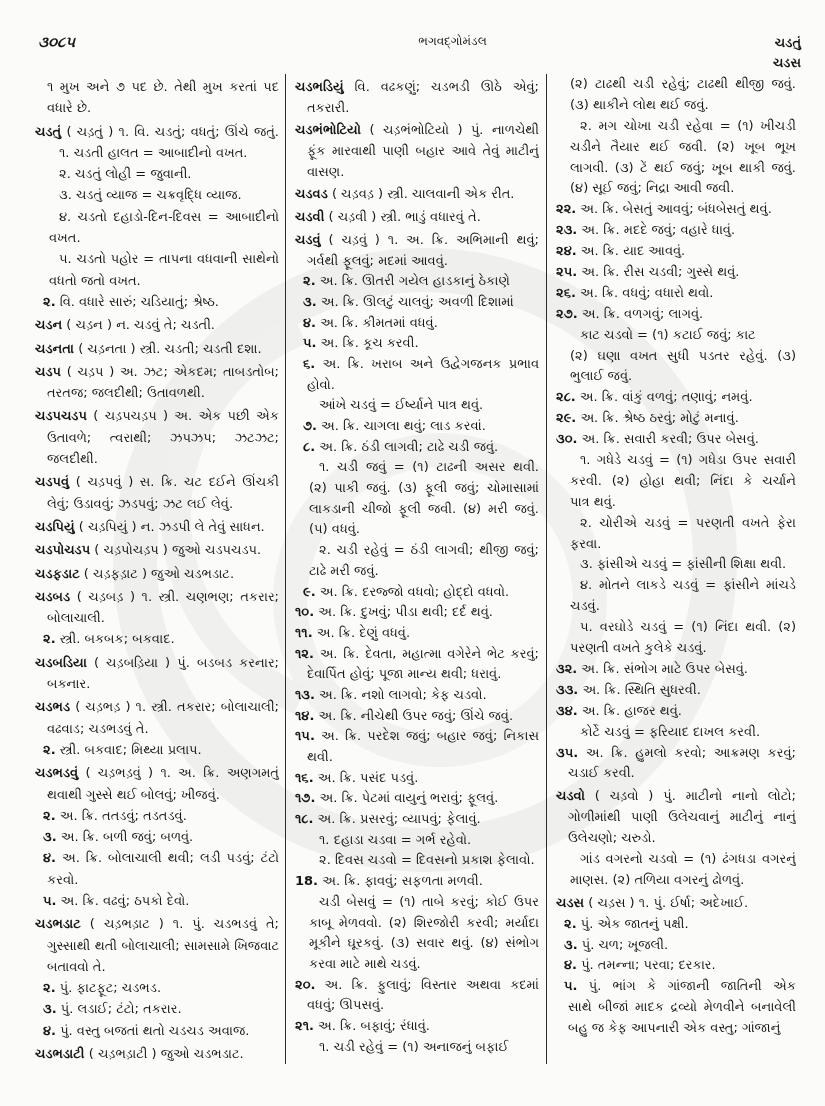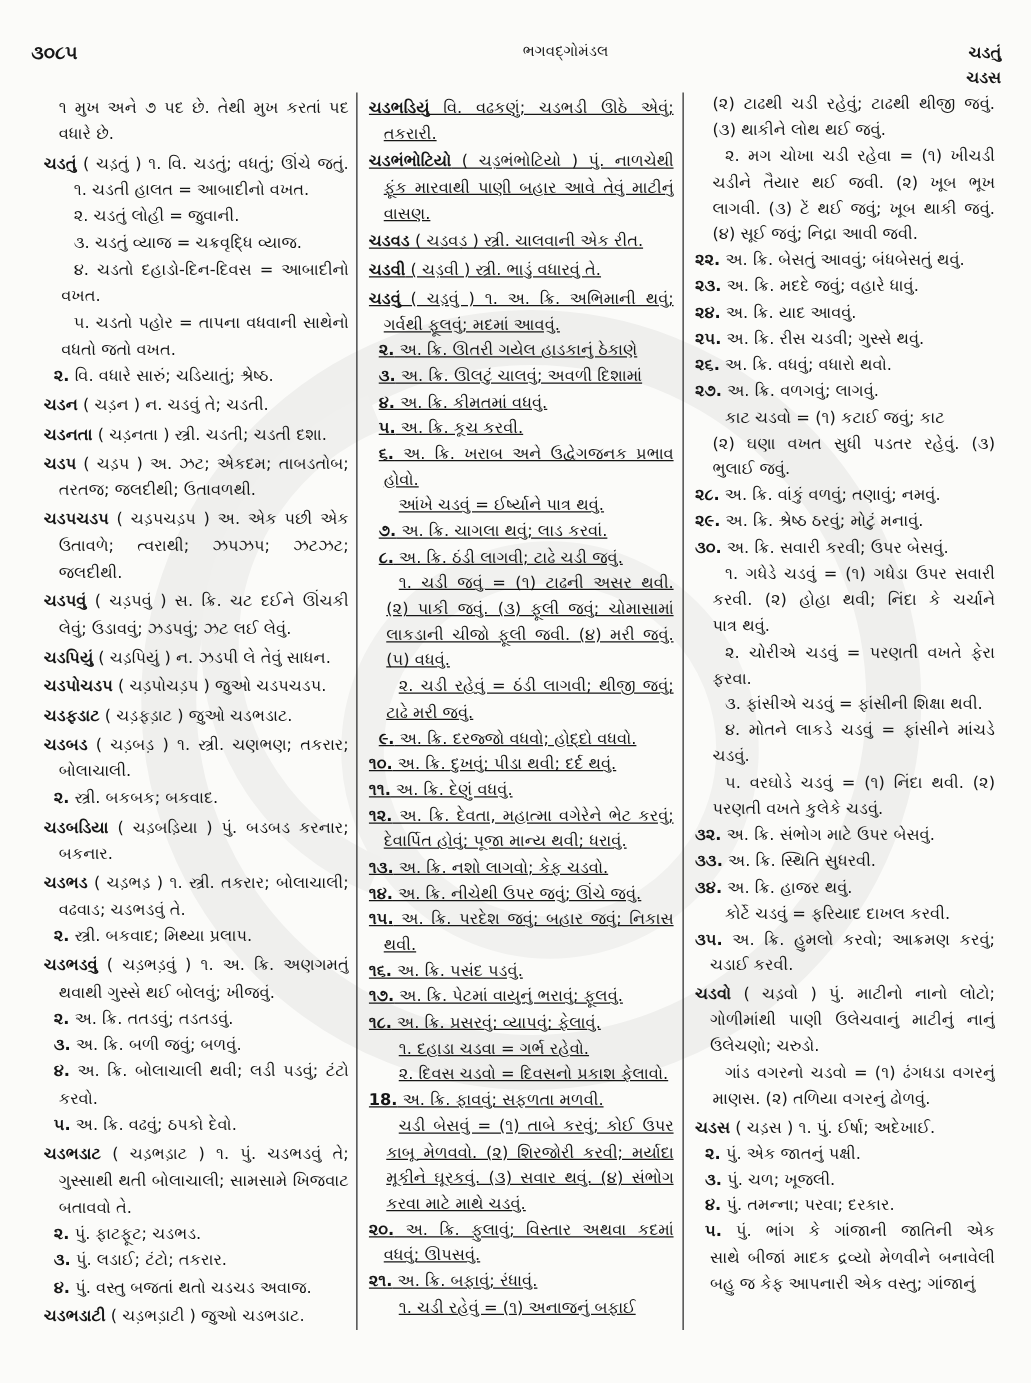--- a/index.html
+++ b/index.html
@@ -2,27 +2,27 @@
 <html><head>
 <meta charset="utf-8">
 <style>
   html, body { margin: 0; padding: 0; }
   body {
     width: 825px; height: 1106px; position: relative; overflow: hidden;
     background: #fbfbf9; color: #161616;
     font-family: "DejaVu Sans", "Liberation Sans", sans-serif;
   }
   .watermark { position: absolute; left: 0; top: 0; width: 825px; height: 1106px; pointer-events: none; }
-  .page-number { position: absolute; left: 25px; top: 33px; font-size: 15px; font-weight: bold; }
+  .page-number { position: absolute; left: 38px; top: 33px; font-size: 15px; font-weight: bold; font-style: italic; }
   .running-title { position: absolute; left: 0; width: 825px; top: 34px; text-align: center; font-size: 12px; padding-left: 40px; }
   .guide-words { position: absolute; right: 24px; top: 33px; text-align: right; font-size: 13px; font-weight: bold; line-height: 20px; }
   .guide-words div { display: block; }
   .col { position: absolute; font-size: 13px; }
   #col1 { left: 35px; top: 76px; width: 244px; --lh: 21.3px; }
-  #col2 { left: 295px; top: 77px; width: 244px; text-decoration: underline; --lh: 20.7px; }
+  #col2 { left: 295px; top: 77px; width: 244px; --lh: 20.7px; }
   #col3 { left: 556px; top: 74px; width: 240px; --lh: 20.9px; }
   .divider { position: absolute; top: 74px; height: 990px; width: 1px; background: #2a2a2a; }
   #div1 { left: 285px; }
   #div2 { left: 546px; }
   .line { display: block; height: var(--lh); line-height: var(--lh); overflow: hidden; text-align: left; }
   .line.j { text-align: justify; text-align-last: justify; }
   .line .b { font-weight: bold; }
   .line.e  { padding-left: 0;    margin-top: 2px; }
   .line.e:first-child { margin-top: 0; }
   .line.ec { padding-left: 12px; }

